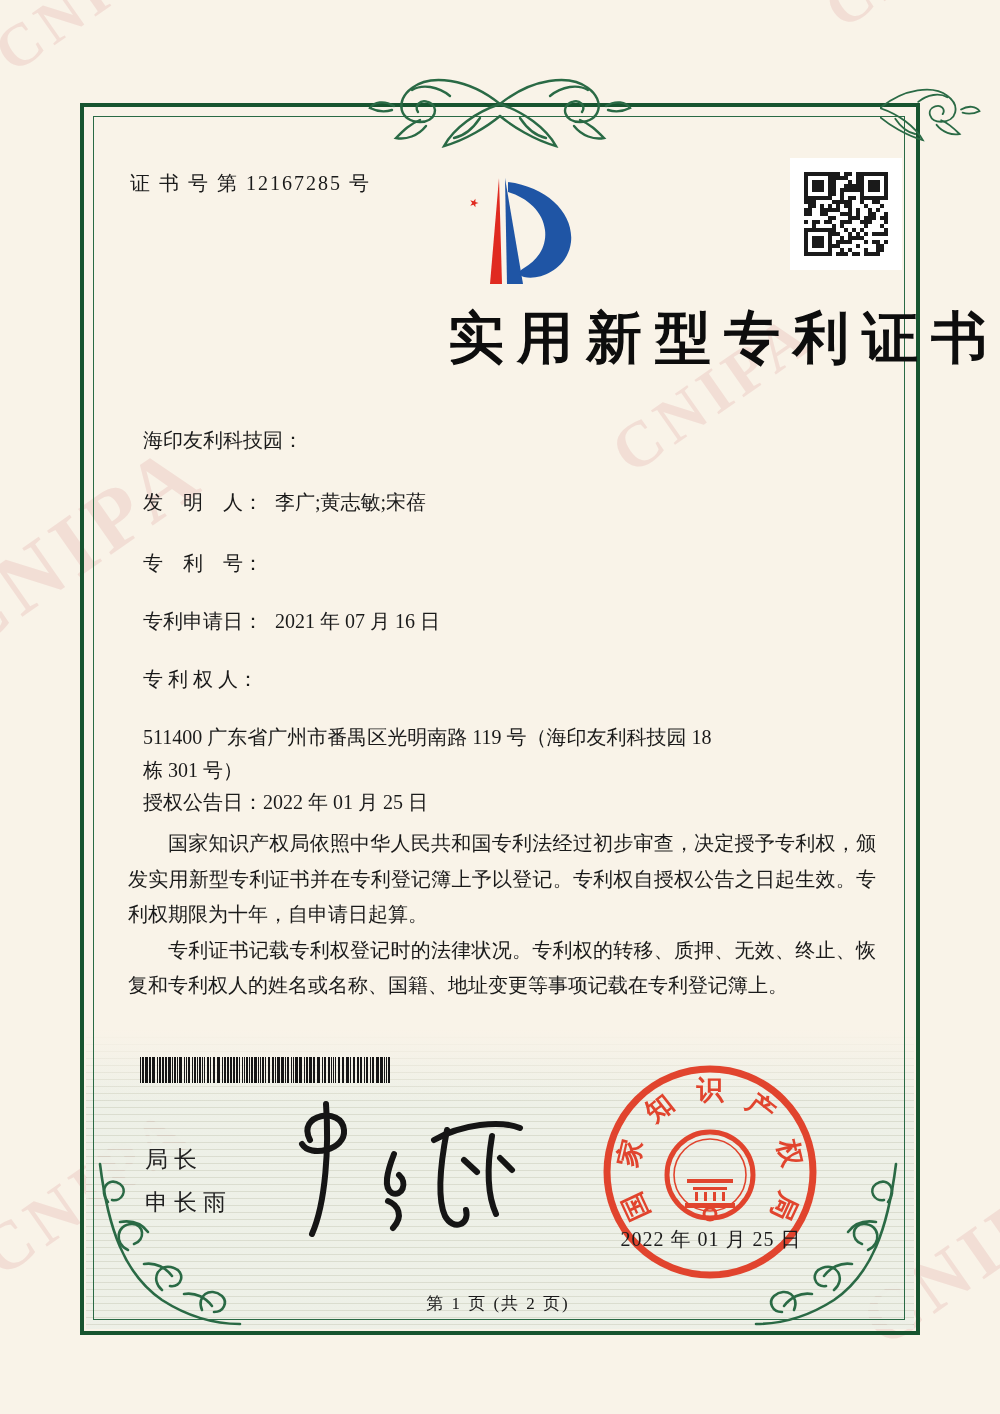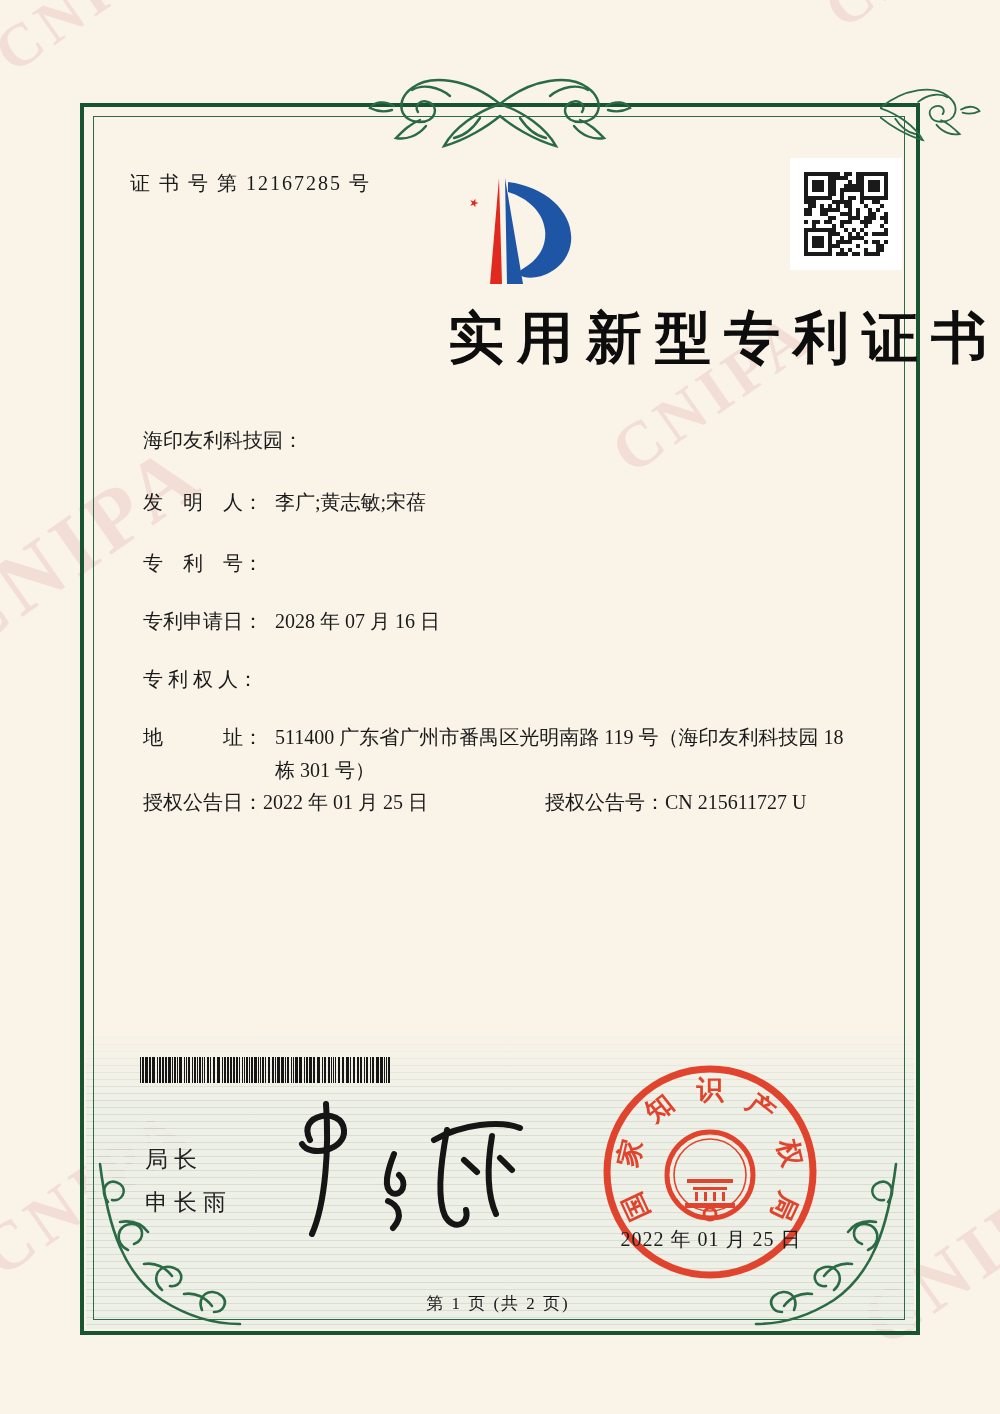--- a/index.html
+++ b/index.html
@@ -596,35 +596,37 @@
       </div>
       <div class="frow r1">
         <span class="flabel">发　明　人：</span>
         <span class="fvalue">李广;黄志敏;宋蓓</span>
       </div>
       <div class="frow r2">
         <span class="flabel">专　利　号：</span>
       </div>
       <div class="frow r3">
         <span class="flabel">专利申请日：</span>
-        <span class="fvalue">2028 年 07 月 16 日</span>
+        <span class="fvalue">2021 年 07 月 16 日</span>
       </div>
       <div class="frow r4">
         <span class="flabel">专 利 权 人：</span>
       </div>
       <div class="frow r5">
-        <span class="flabel">地　　　址：</span>
         <span class="fvalue">511400 广东省广州市番禺区光明南路 119 号（海印友利科技园 18 栋 301 号）</span>
       </div>
       <div class="grant-row">
         <span>授权公告日：</span><span>2022 年 01 月 25 日</span>
-        <span class="grant-no"><span>授权公告号：</span><span>CN 215611727 U</span></span>
       </div>
     </div>
 
+    <div class="paras">
+      <p>国家知识产权局依照中华人民共和国专利法经过初步审查，决定授予专利权，颁发实用新型专利证书并在专利登记簿上予以登记。专利权自授权公告之日起生效。专利权期限为十年，自申请日起算。</p>
+      <p>专利证书记载专利权登记时的法律状况。专利权的转移、质押、无效、终止、恢复和专利权人的姓名或名称、国籍、地址变更等事项记载在专利登记簿上。</p>
+    </div>
 
     <div id="barcode"><i style="width: 1px; margin-right: 1px;"></i><i style="width: 2px; margin-right: 1px;"></i><i style="width: 3px; margin-right: 1px;"></i><i style="width: 2px; margin-right: 1px;"></i><i style="width: 3px; margin-right: 2px;"></i><i style="width: 1px; margin-right: 1px;"></i><i style="width: 2px; margin-right: 1px;"></i><i style="width: 2px; margin-right: 1px;"></i><i style="width: 2px; margin-right: 1px;"></i><i style="width: 3px; margin-right: 1px;"></i><i style="width: 1px; margin-right: 1px;"></i><i style="width: 2px; margin-right: 1px;"></i><i style="width: 1px; margin-right: 1px;"></i><i style="width: 3px; margin-right: 2px;"></i><i style="width: 1px; margin-right: 1px;"></i><i style="width: 1px; margin-right: 1px;"></i><i style="width: 2px; margin-right: 2px;"></i><i style="width: 1px; margin-right: 1px;"></i><i style="width: 2px; margin-right: 1px;"></i><i style="width: 1px; margin-right: 1px;"></i><i style="width: 2px; margin-right: 1px;"></i><i style="width: 1px; margin-right: 1px;"></i><i style="width: 1px; margin-right: 2px;"></i><i style="width: 2px; margin-right: 1px;"></i><i style="width: 1px; margin-right: 2px;"></i><i style="width: 2px; margin-right: 2px;"></i><i style="width: 3px; margin-right: 2px;"></i><i style="width: 1px; margin-right: 1px;"></i><i style="width: 2px; margin-right: 1px;"></i><i style="width: 2px; margin-right: 1px;"></i><i style="width: 2px; margin-right: 1px;"></i><i style="width: 2px; margin-right: 1px;"></i><i style="width: 2px; margin-right: 1px;"></i><i style="width: 1px; margin-right: 2px;"></i><i style="width: 1px; margin-right: 1px;"></i><i style="width: 1px; margin-right: 1px;"></i><i style="width: 2px; margin-right: 1px;"></i><i style="width: 1px; margin-right: 1px;"></i><i style="width: 2px; margin-right: 1px;"></i><i style="width: 3px; margin-right: 1px;"></i><i style="width: 1px; margin-right: 1px;"></i><i style="width: 1px; margin-right: 1px;"></i><i style="width: 2px; margin-right: 1px;"></i><i style="width: 1px; margin-right: 2px;"></i><i style="width: 2px; margin-right: 2px;"></i><i style="width: 2px; margin-right: 1px;"></i><i style="width: 1px; margin-right: 1px;"></i><i style="width: 3px; margin-right: 1px;"></i><i style="width: 3px; margin-right: 1px;"></i><i style="width: 1px; margin-right: 1px;"></i><i style="width: 2px; margin-right: 2px;"></i><i style="width: 1px; margin-right: 1px;"></i><i style="width: 1px; margin-right: 1px;"></i><i style="width: 3px; margin-right: 1px;"></i><i style="width: 3px; margin-right: 2px;"></i><i style="width: 1px; margin-right: 1px;"></i><i style="width: 2px; margin-right: 1px;"></i><i style="width: 3px; margin-right: 1px;"></i><i style="width: 2px; margin-right: 2px;"></i><i style="width: 3px; margin-right: 2px;"></i><i style="width: 1px; margin-right: 1px;"></i><i style="width: 2px; margin-right: 2px;"></i><i style="width: 2px; margin-right: 1px;"></i><i style="width: 1px; margin-right: 1px;"></i><i style="width: 1px; margin-right: 1px;"></i><i style="width: 1px; margin-right: 2px;"></i><i style="width: 2px; margin-right: 2px;"></i><i style="width: 2px; margin-right: 2px;"></i><i style="width: 3px; margin-right: 1px;"></i><i style="width: 1px; margin-right: 2px;"></i><i style="width: 2px; margin-right: 2px;"></i><i style="width: 2px; margin-right: 1px;"></i><i style="width: 2px; margin-right: 2px;"></i><i style="width: 1px; margin-right: 1px;"></i><i style="width: 2px; margin-right: 2px;"></i><i style="width: 1px; margin-right: 1px;"></i><i style="width: 2px; margin-right: 2px;"></i><i style="width: 3px; margin-right: 1px;"></i><i style="width: 3px; margin-right: 1px;"></i><i style="width: 1px; margin-right: 1px;"></i><i style="width: 1px; margin-right: 1px;"></i><i style="width: 2px; margin-right: 2px;"></i></div>
 
     <div class="director director-title">局长</div>
     <div class="director director-name">申长雨</div>
 
     <svg class="signature" width="270" height="148" viewBox="0 0 270 148">
       <g stroke="#151515" fill="none" stroke-width="6" stroke-linecap="round" stroke-linejoin="round">
         <path d="M44,42 C30,16 76,8 78,32 C80,52 44,60 36,46"></path>
         <path d="M60,6 C63,48 60,104 46,136"></path>

